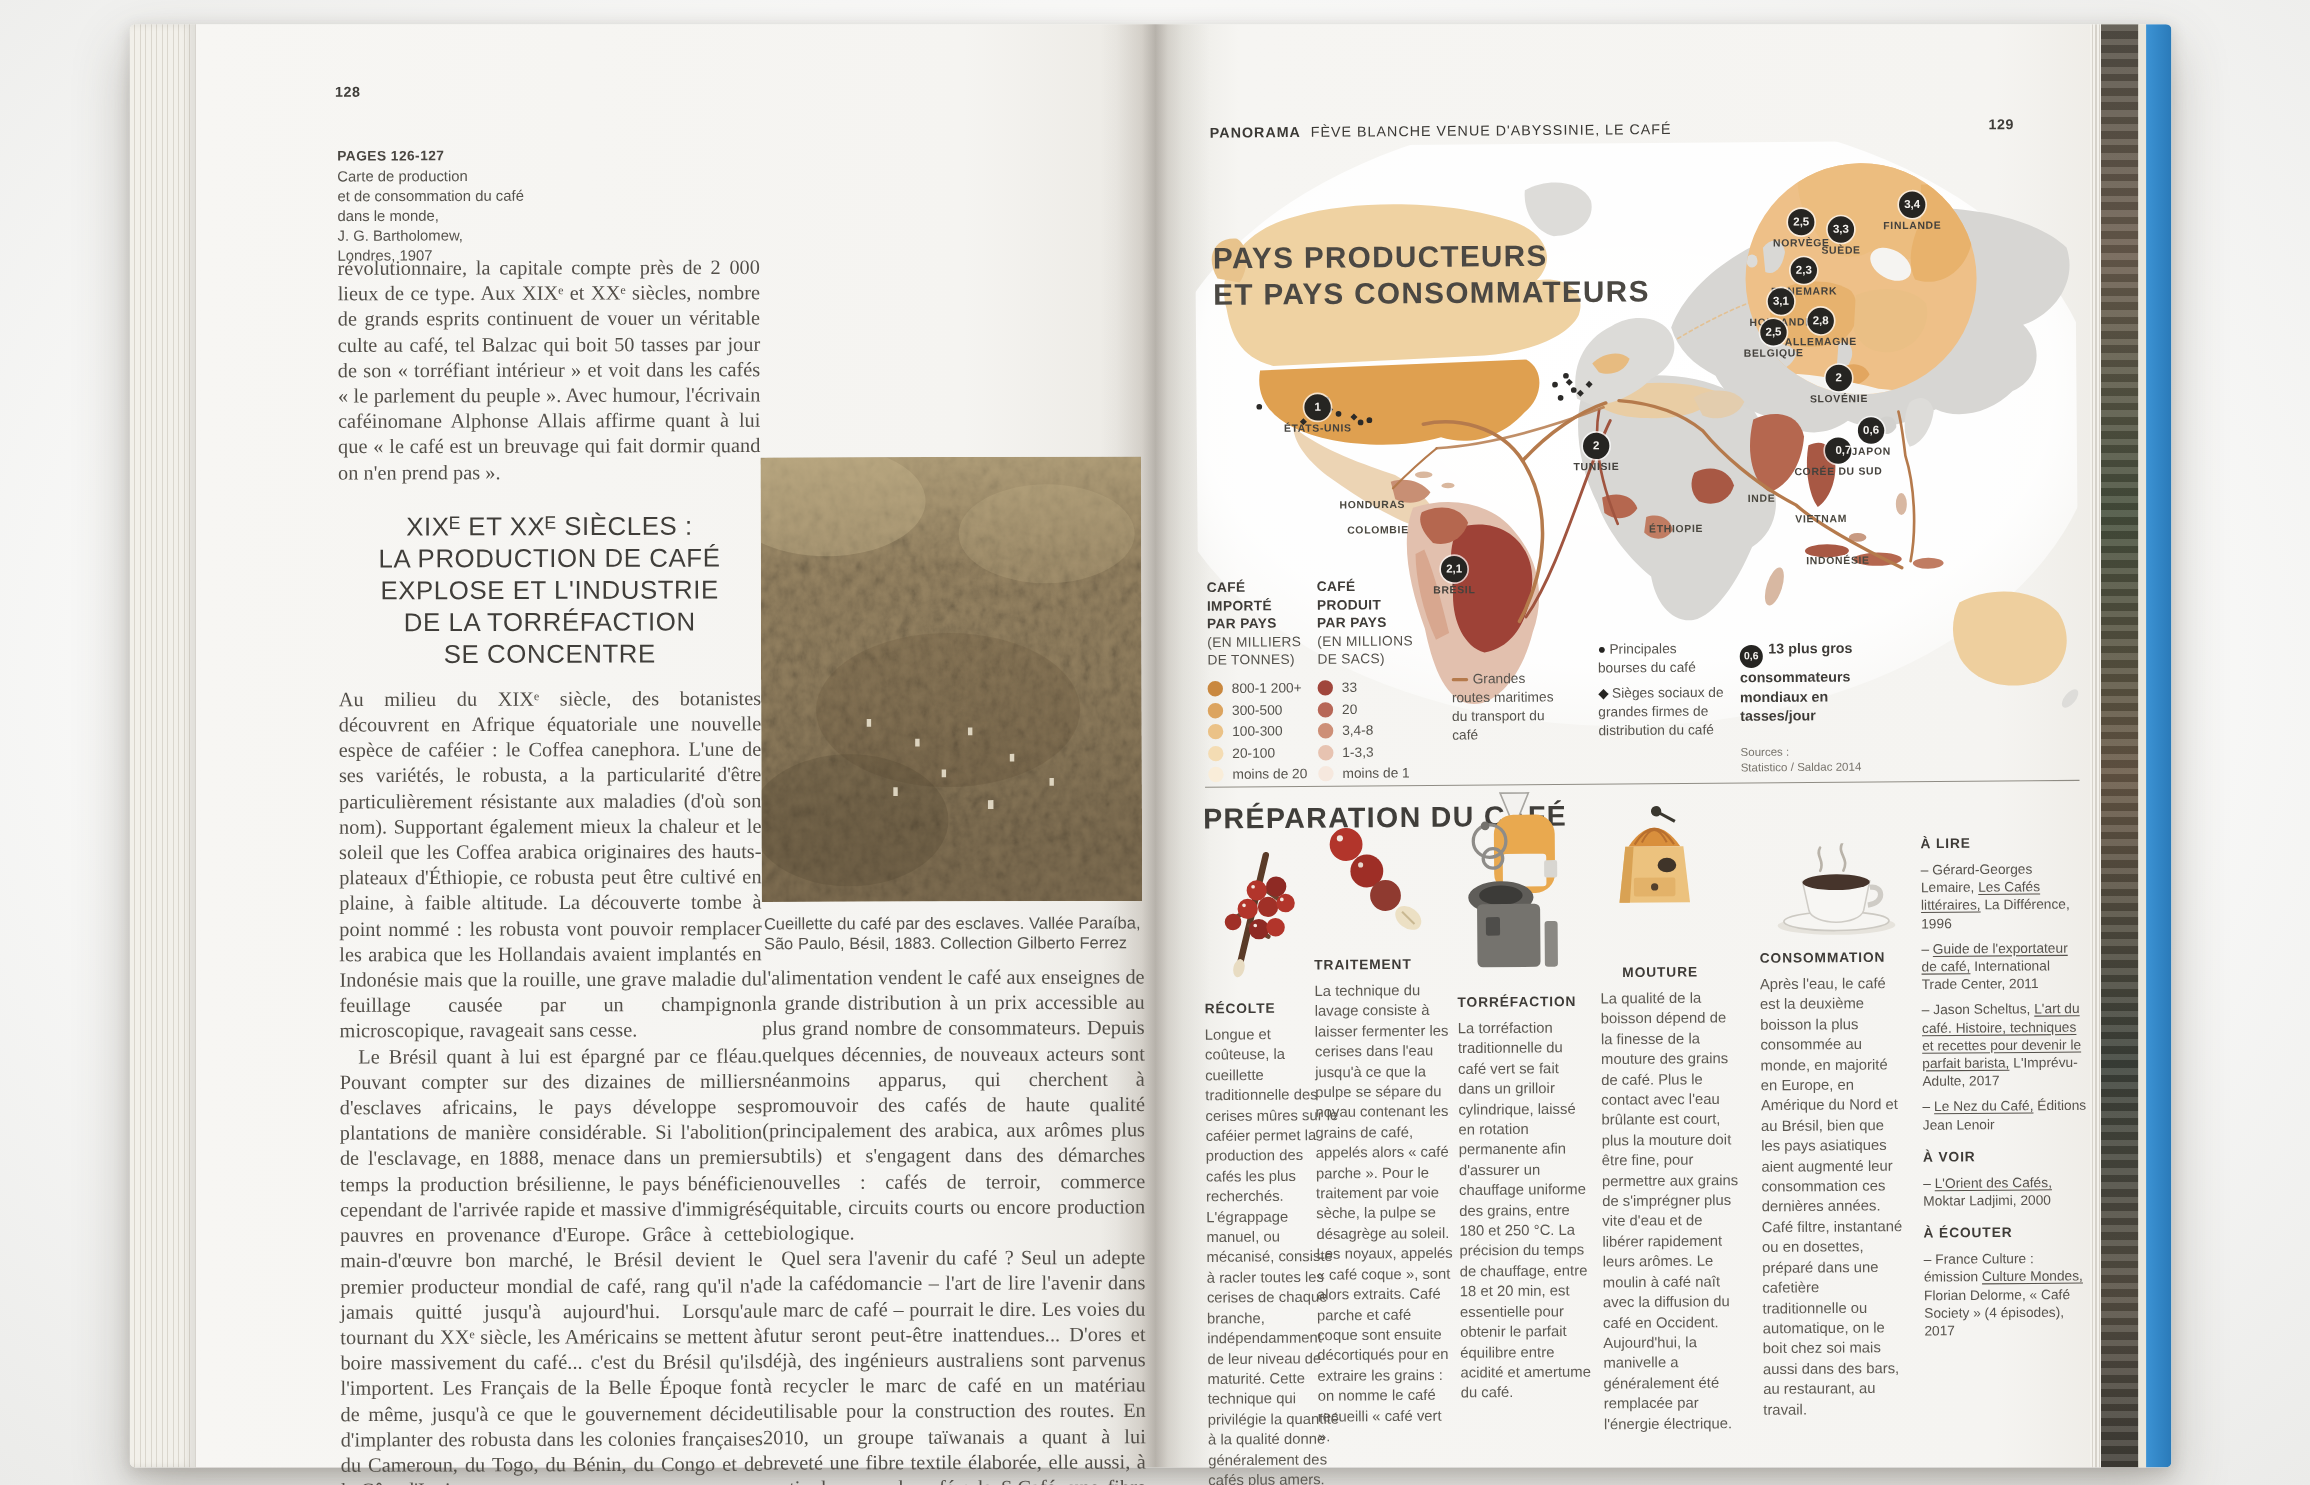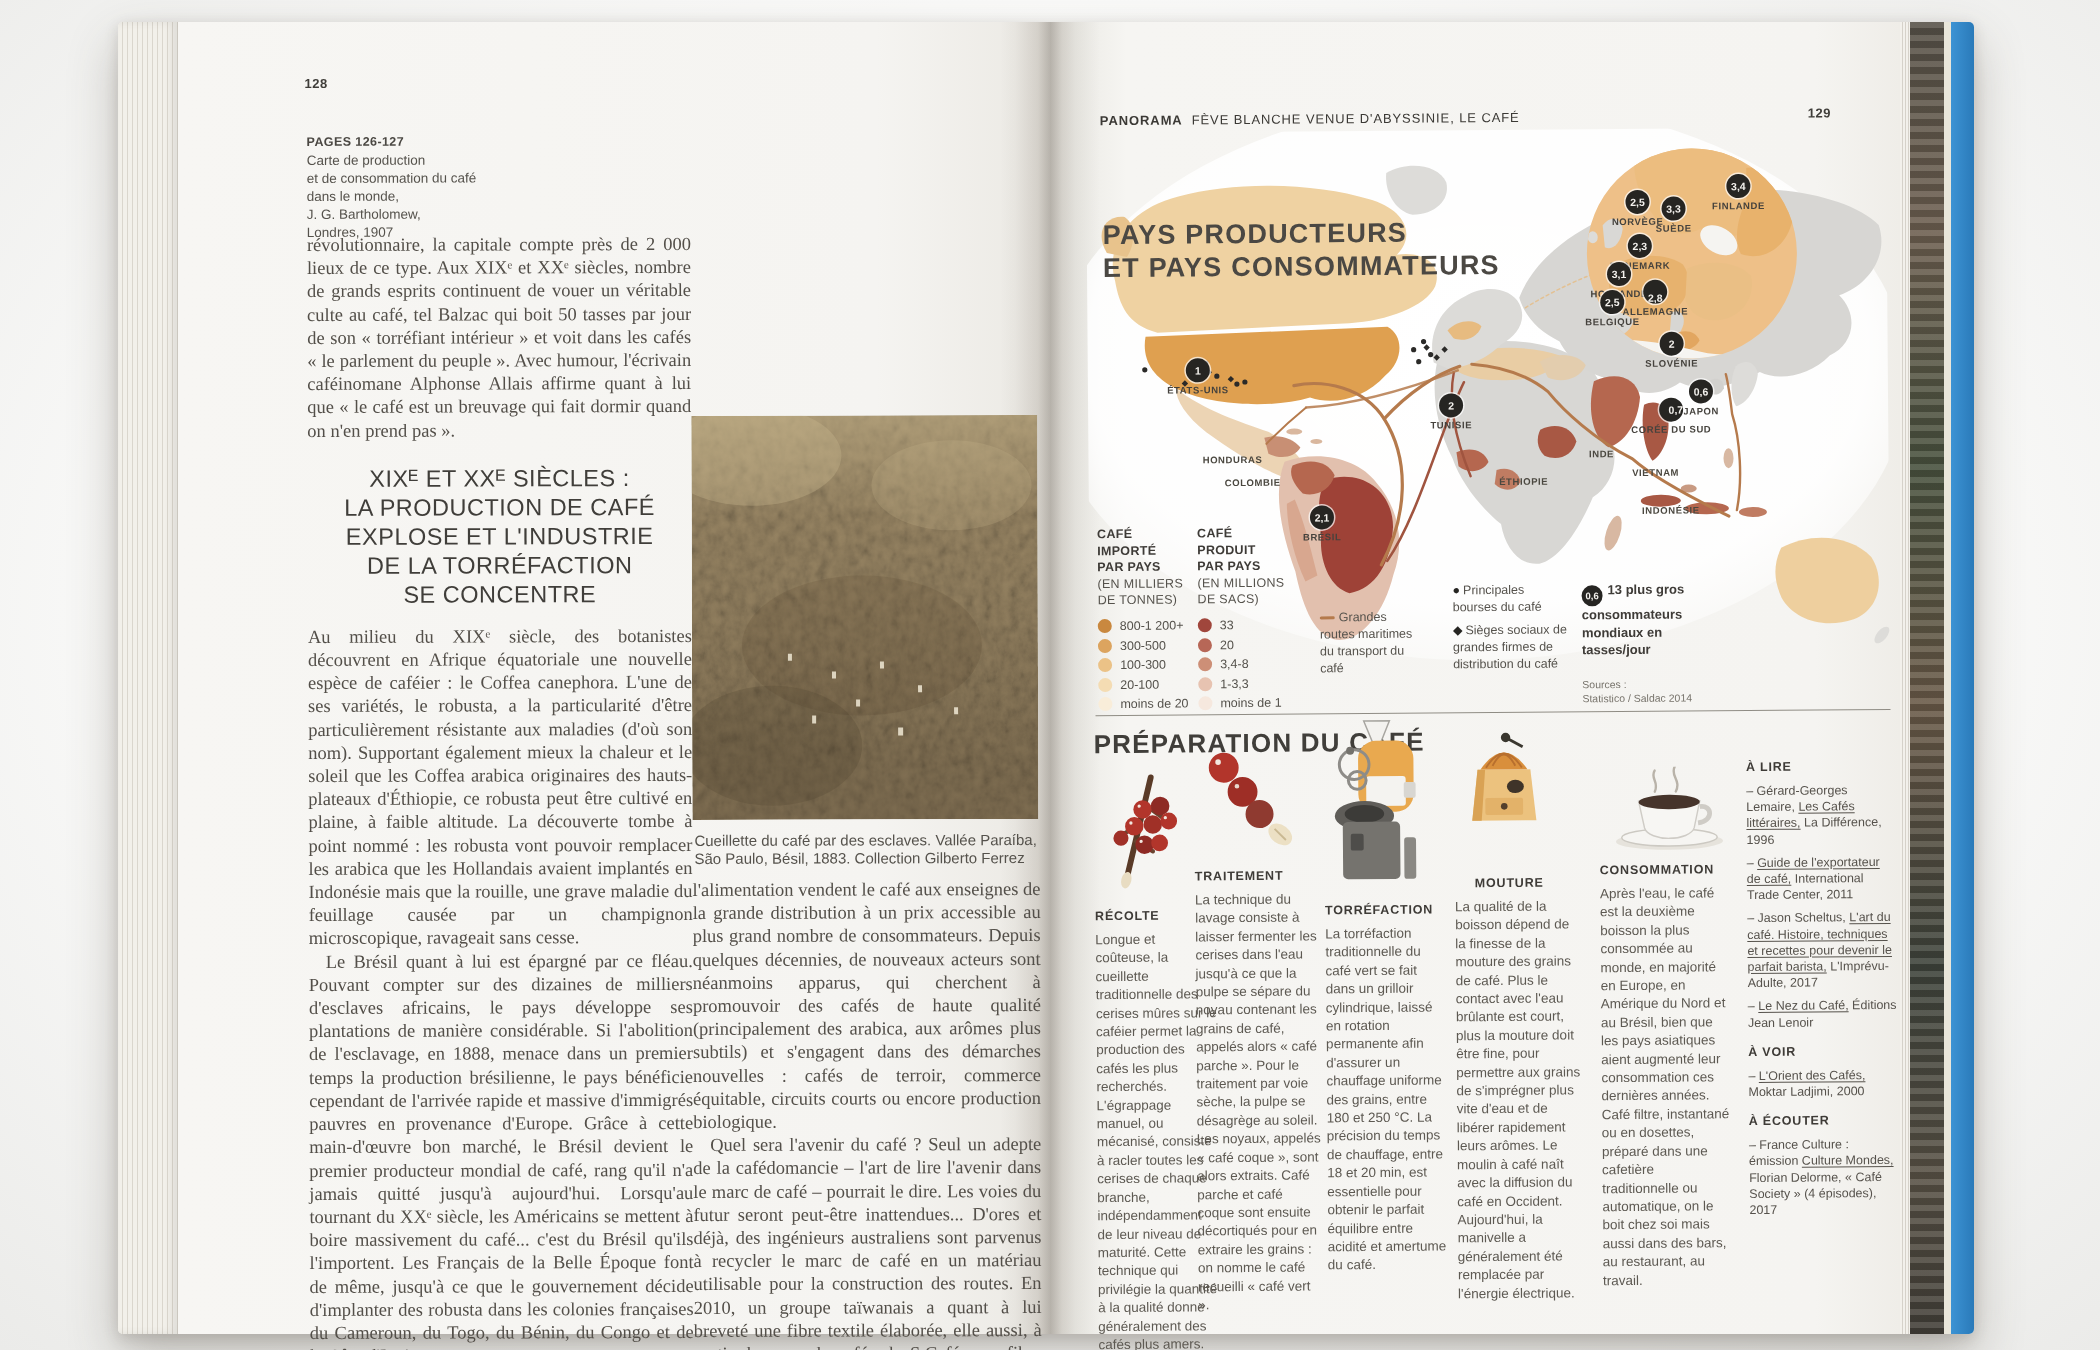--- a/index.html
+++ b/index.html
@@ -313,21 +313,21 @@
             <div class="badge-label">FINLANDE</div>
           </div>
           <div class="map-badge" style="left: 541px; top: 105px;">
             <span>2,3</span>
             <div class="badge-label">DANEMARK</div>
           </div>
           <div class="map-badge" style="left: 520px; top: 133px;">
             <span>3,1</span>
             <div class="badge-label">HOLLANDE</div>
           </div>
-          <div class="map-badge" style="left: 556px; top: 151px; align-items: flex-end;">
+          <div class="map-badge" style="left: 556px; top: 151px;">
             <span>2,8</span>
             <div class="badge-label">ALLEMAGNE</div>
           </div>
           <div class="map-badge" style="left: 513px; top: 161px;">
             <span>2,5</span>
             <div class="badge-label">BELGIQUE</div>
           </div>
           <div class="map-badge" style="left: 572px; top: 203px;">
             <span>2</span>
             <div class="badge-label">SLOVÉNIE</div>
@@ -335,21 +335,21 @@
           <div class="map-badge" style="left: 601px; top: 251px;">
             <span>0,6</span>
             <div class="badge-label">JAPON</div>
           </div>
           <div class="map-badge" style="left: 571px; top: 269px; justify-content: flex-end;">
             <span>0,7</span>
             <div class="badge-label">CORÉE DU SUD</div>
           </div>
         </div>
       <div id="map-labels">
-          <div class="map-label" style="left: 99px; top: 322px; width: 90px; text-align: center;">HONDURAS</div>
+          <div class="map-label" style="left: 99px; top: 322px; width: 90px; text-align: right;">HONDURAS</div>
           <div class="map-label" style="left: 119px; top: 345px; width: 90px; text-align: center;">COLOMBIE</div>
           <div class="map-label" style="left: 390px; top: 346px; width: 90px; text-align: center;">ÉTHIOPIE</div>
           <div class="map-label" style="left: 468px; top: 319px; width: 90px; text-align: center;">INDE</div>
           <div class="map-label" style="left: 522px; top: 338px; width: 90px; text-align: center;">VIETNAM</div>
           <div class="map-label" style="left: 537px; top: 376px; width: 90px; text-align: center;">INDONÉSIE</div>
         </div>
 
       
       <div class="abs" style="left:8px;top:393px;width:96px;">
         <div class="legend-title" id="import-title">

